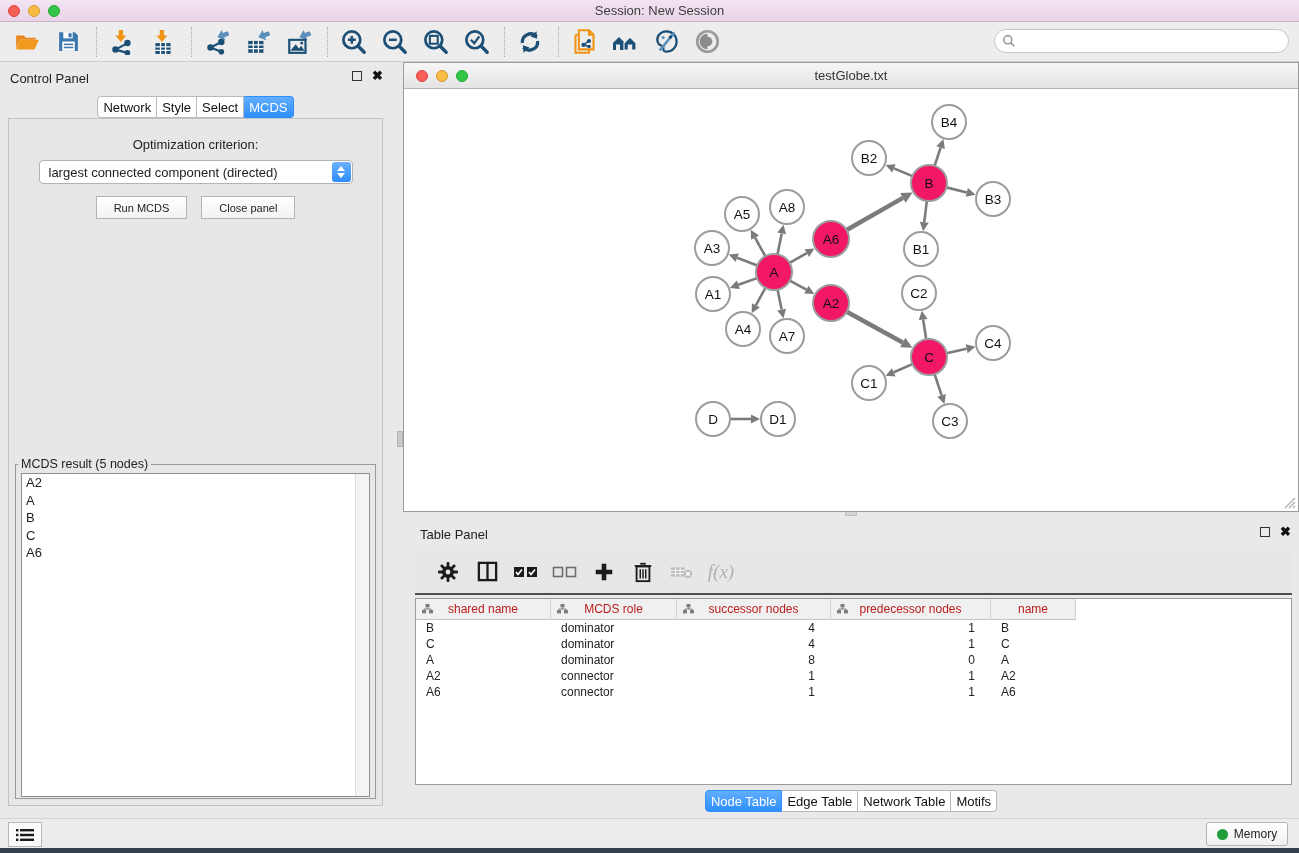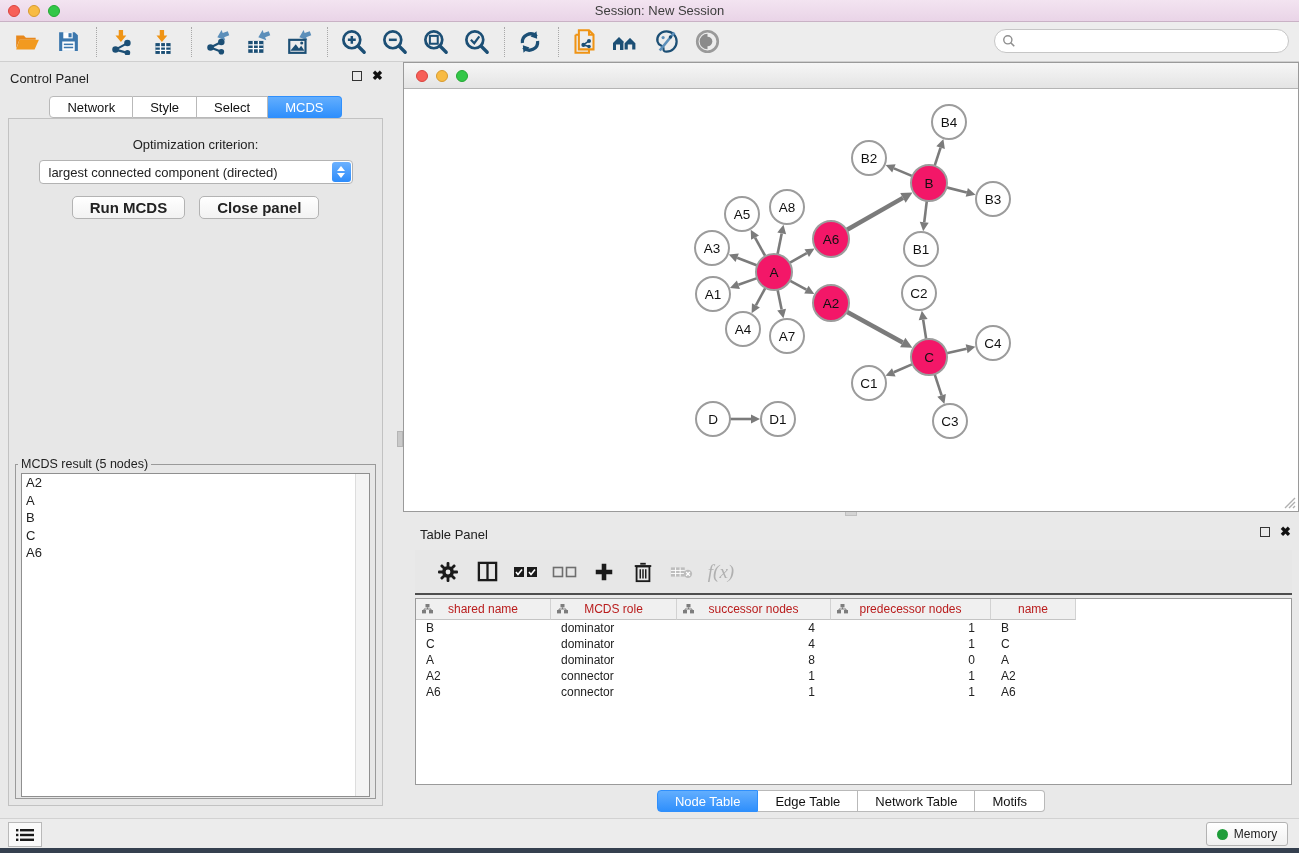--- a/index.html
+++ b/index.html
@@ -27,39 +27,39 @@
 
   
   .cpanel { position:absolute; left:0; top:62px; width:391px; height:750px; }
   .panel-head { height:32px; position:relative;padding-left:16px; }
   .panel-head .ph-title { position:absolute; left:10px; top:9px; font-size:13px; color:#222; }
   .ph-icons { position:absolute; right:8px; top:9px; display:flex; gap:10px; align-items:center; }
   .float-ic { width:10px; height:10px; border:1.5px solid #333; }
   .close-ic { font-size:13px; font-weight:bold; color:#111; line-height:10px; }
 
   .cp-tabs { position:absolute; left:0; right:0; top:34px; display:flex; justify-content:center; }
-  .tabbtn { height:22px; padding:0 17px; background:#fff; border:1px solid #b9b9b9; border-left:none;
+  .tabbtn { height:22px; padding:0 5px; background:#fff; border:1px solid #b9b9b9; border-left:none;
     font-size:13px; color:#111; display:flex; align-items:center; }
   .tabbtn:first-child { border-left:1px solid #b9b9b9; border-radius:4px 0 0 4px; }
   .tabbtn:last-child { border-radius:0 4px 4px 0; }
   .tabbtn.active { background:linear-gradient(#62aefe,#2f8ffc); color:#fff; border-color:#2f8ffc; }
 
   .cp-body { position:absolute; left:8px; top:56px; width:375px; height:688px;
     background:#e7e7e7; border:1px solid #c2c2c2; }
   .opt-label { text-align:center; margin-top:18px; font-size:13px; }
   .dropdown { position:relative; margin:8px auto 0; width:314px; height:24px; background:#fff;
     border:1px solid #b3b3b3; border-radius:4px; display:flex; align-items:center; padding-left:9px; font-size:13px; }
   .dd-step { position:absolute; right:1px; top:1px; width:19px; height:20px; border-radius:3px;
     background:linear-gradient(#6cb1fe,#2d8cfb); display:flex; flex-direction:column; align-items:center; justify-content:center; gap:2px; }
   .dd-step .up, .dd-step .dn { width:0; height:0; border-left:4px solid transparent; border-right:4px solid transparent; }
   .dd-step .up { border-bottom:5px solid #fff; }
   .dd-step .dn { border-top:5px solid #fff; }
   .btn-row { display:flex; justify-content:center; gap:14px; margin-top:12px; }
   .pushbtn { height:23px; padding:0 17px; background:linear-gradient(#ffffff,#f2f2f2); border:1px solid #b3b3b3;
-    border-radius:5px; font-size:15px; display:flex; align-items:center;font-weight:bold; }
+    border-radius:0; font-size:11px; display:flex; align-items:center; }
 
   fieldset.resultbox { position:absolute; left:6px; top:338px; width:361px; height:342px;
     border:1px solid #9a9a9a; background:transparent; }
   fieldset.resultbox legend { font-size:12.5px; padding:0 3px; margin-left:2px; }
   .resultlist { position:absolute; left:5px; top:2px; width:349px; height:324px; background:#fff;
     border:1px solid #8f8f8f; overflow:hidden; }
   .resultlist .scroll { position:absolute; right:0; top:0; bottom:0; width:14px; background:#f4f4f4; border-left:1px solid #ddd; }
   .list-item { font-size:13px; padding:1px 0 1px 4px; line-height:15.5px; }
 
   
@@ -310,20 +310,21 @@
 <div class="vhandle"></div>
 <div class="hhandle"></div>
 
 <div class="netwin">
   <div class="wtitle">
     <div class="lights">
       <div class="light r"></div>
       <div class="light y"></div>
       <div class="light g"></div>
     </div>
+    <div class="wt-text">testGlobe.txt</div>
   </div>
   <svg class="graph" id="graph-svg" width="894" height="422">
       <line x1="352.0675680048637" y1="188.10677875234424" x2="333.39864799270447" y2="194.83983187148363" stroke="#7b7b7b" stroke-width="2.6"></line>
       <polygon points="324.9324319951363,197.89322124765576 331.8719533046184,190.60672387269955 334.92534268079055,199.0729398702677" fill="#7b7b7b"></polygon>
       <line x1="384.81271024289174" y1="190.5998950443797" x2="401.4024507332795" y2="199.62238548652044" stroke="#7b7b7b" stroke-width="2.6"></line>
       <polygon points="409.3088058547254,203.9223330087103 399.2524769721846,203.57556304724338 403.55242449437446,195.6692079257975" fill="#7b7b7b"></polygon>
       <line x1="352.2137742310664" y1="175.5021061539612" x2="332.1793386534004" y2="167.74684076905822" stroke="#7b7b7b" stroke-width="2.6"></line>
       <polygon points="323.7862257689336,164.4978938460388 333.8038121149101,163.55028432682482 330.5548651918907,171.94339721129163" fill="#7b7b7b"></polygon>
       <line x1="360.4001049556203" y1="197.81271024289174" x2="350.8998425665696" y2="215.2809346356624" stroke="#7b7b7b" stroke-width="2.6"></line>
       <polygon points="346.5998950443797,223.18728975710826 346.9466650058467,213.13096087456745 354.8530201272925,217.43090839675733" fill="#7b7b7b"></polygon>

